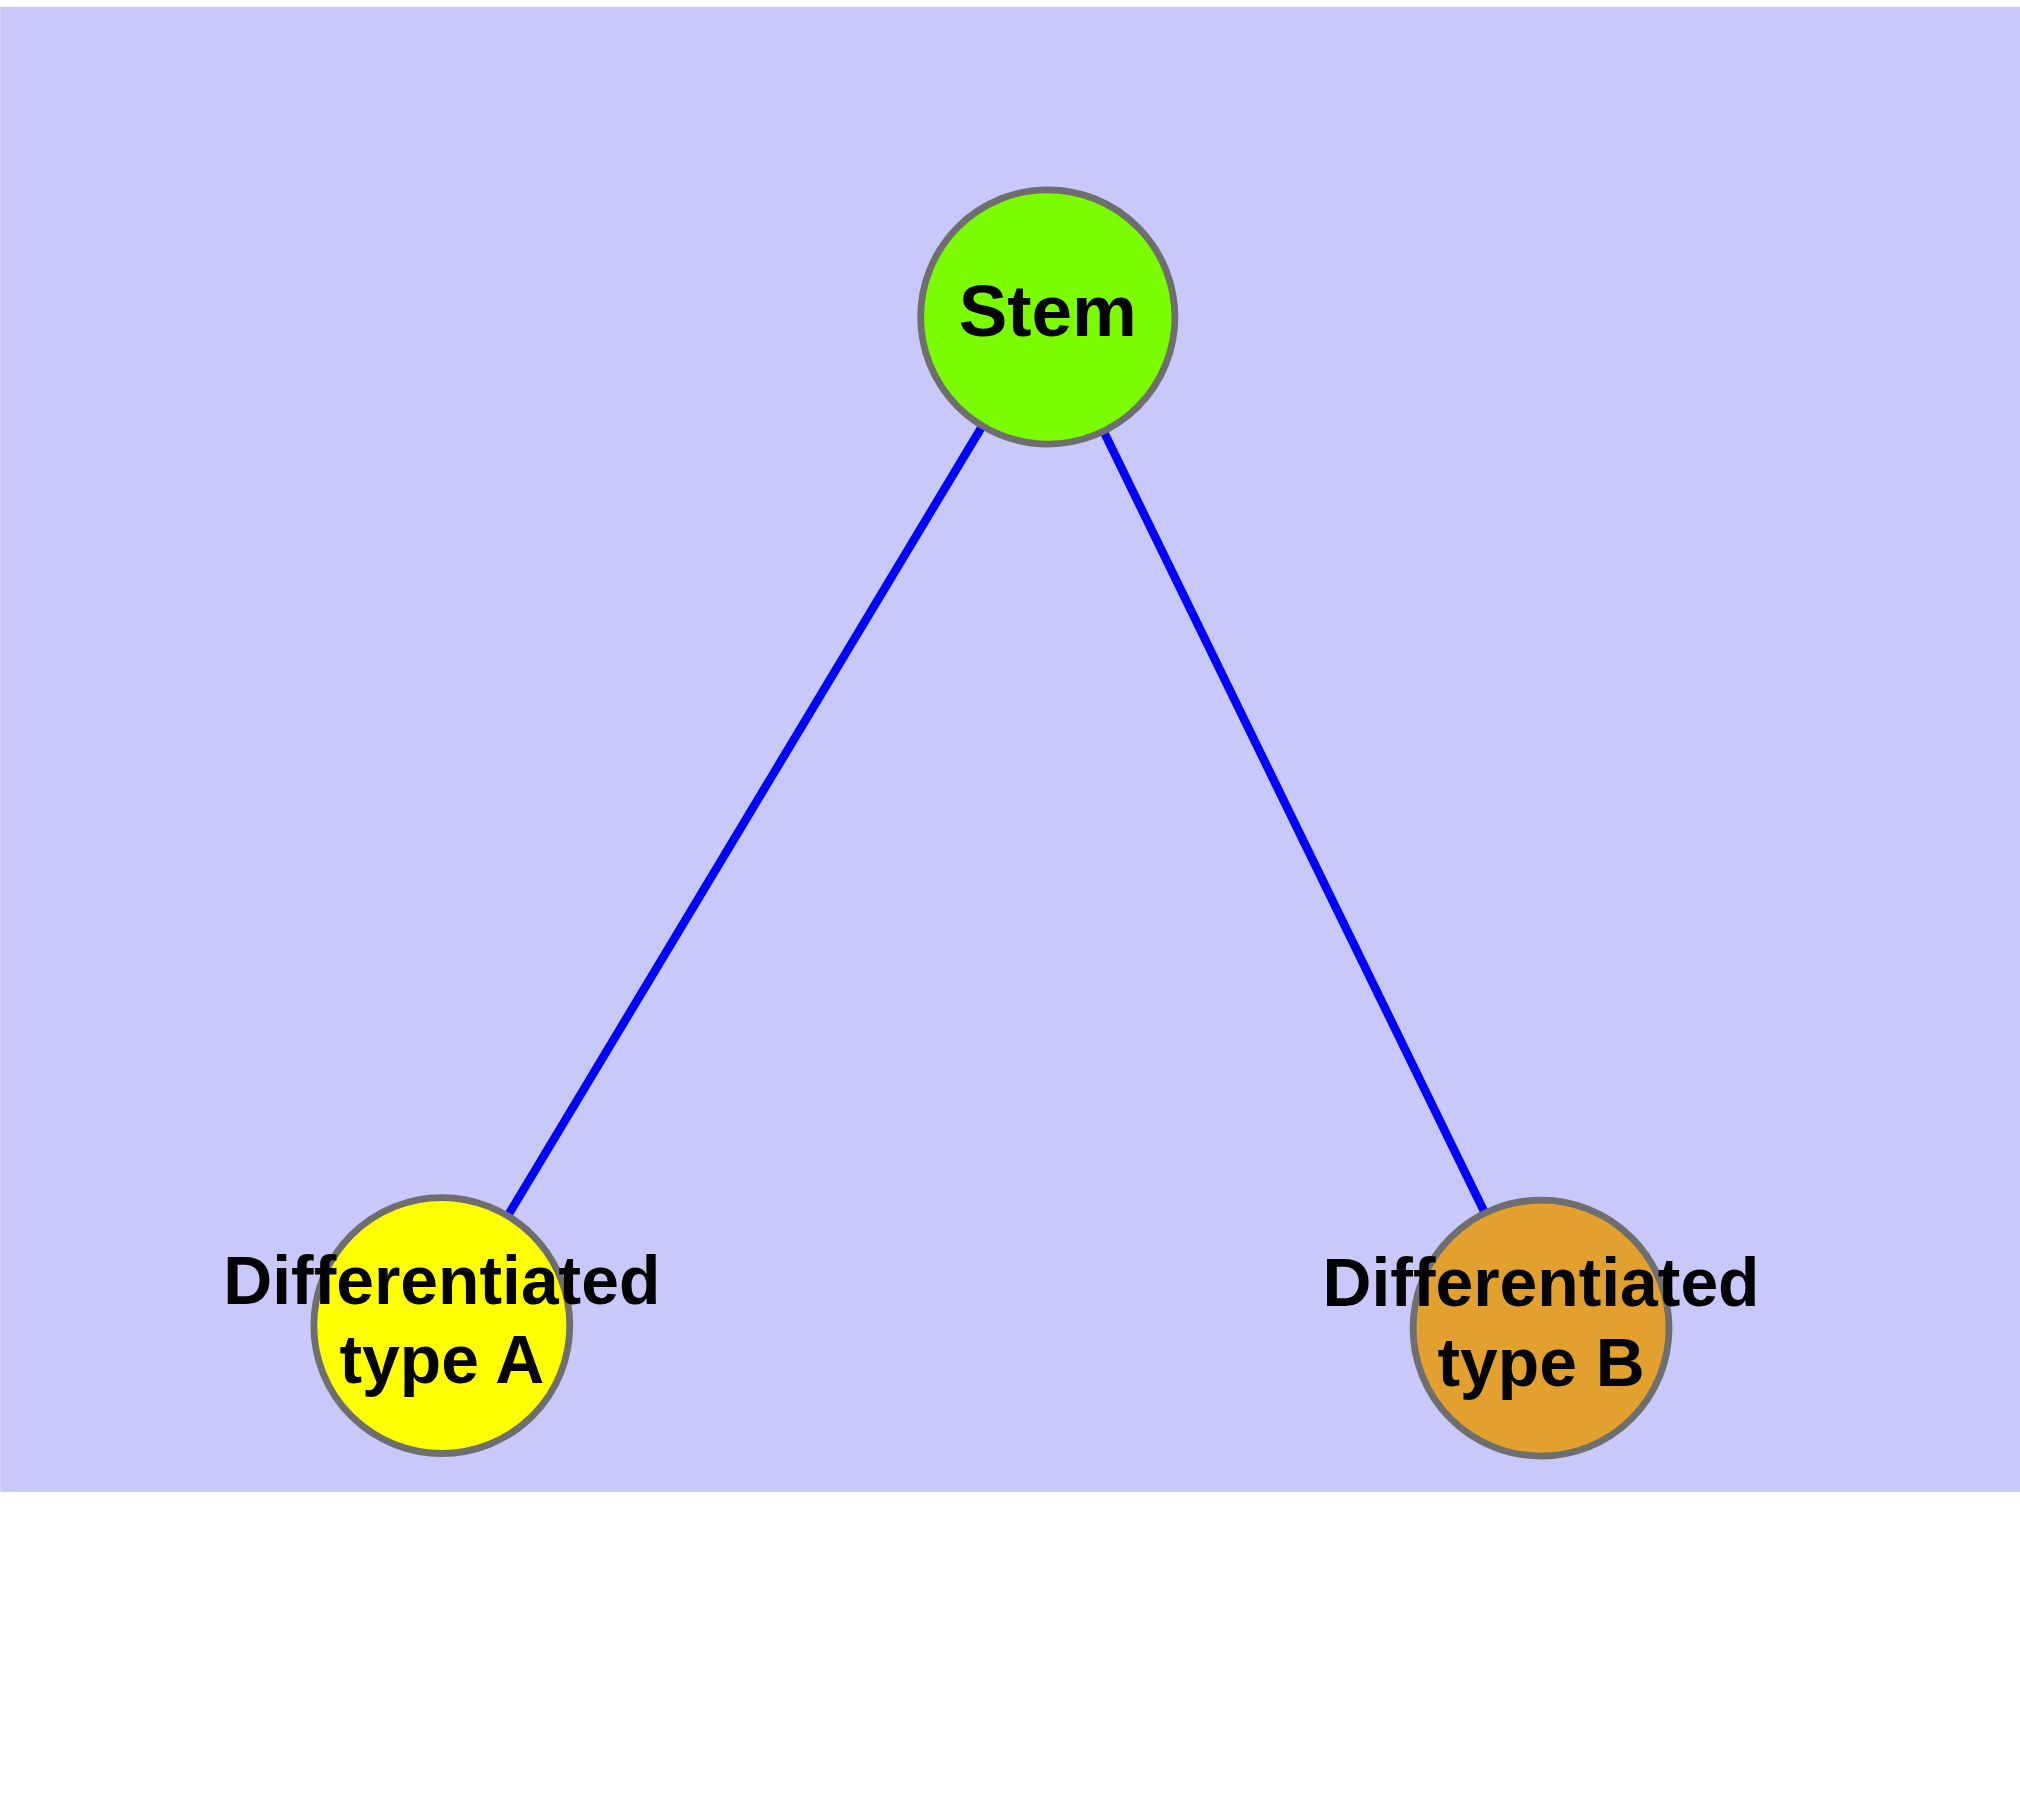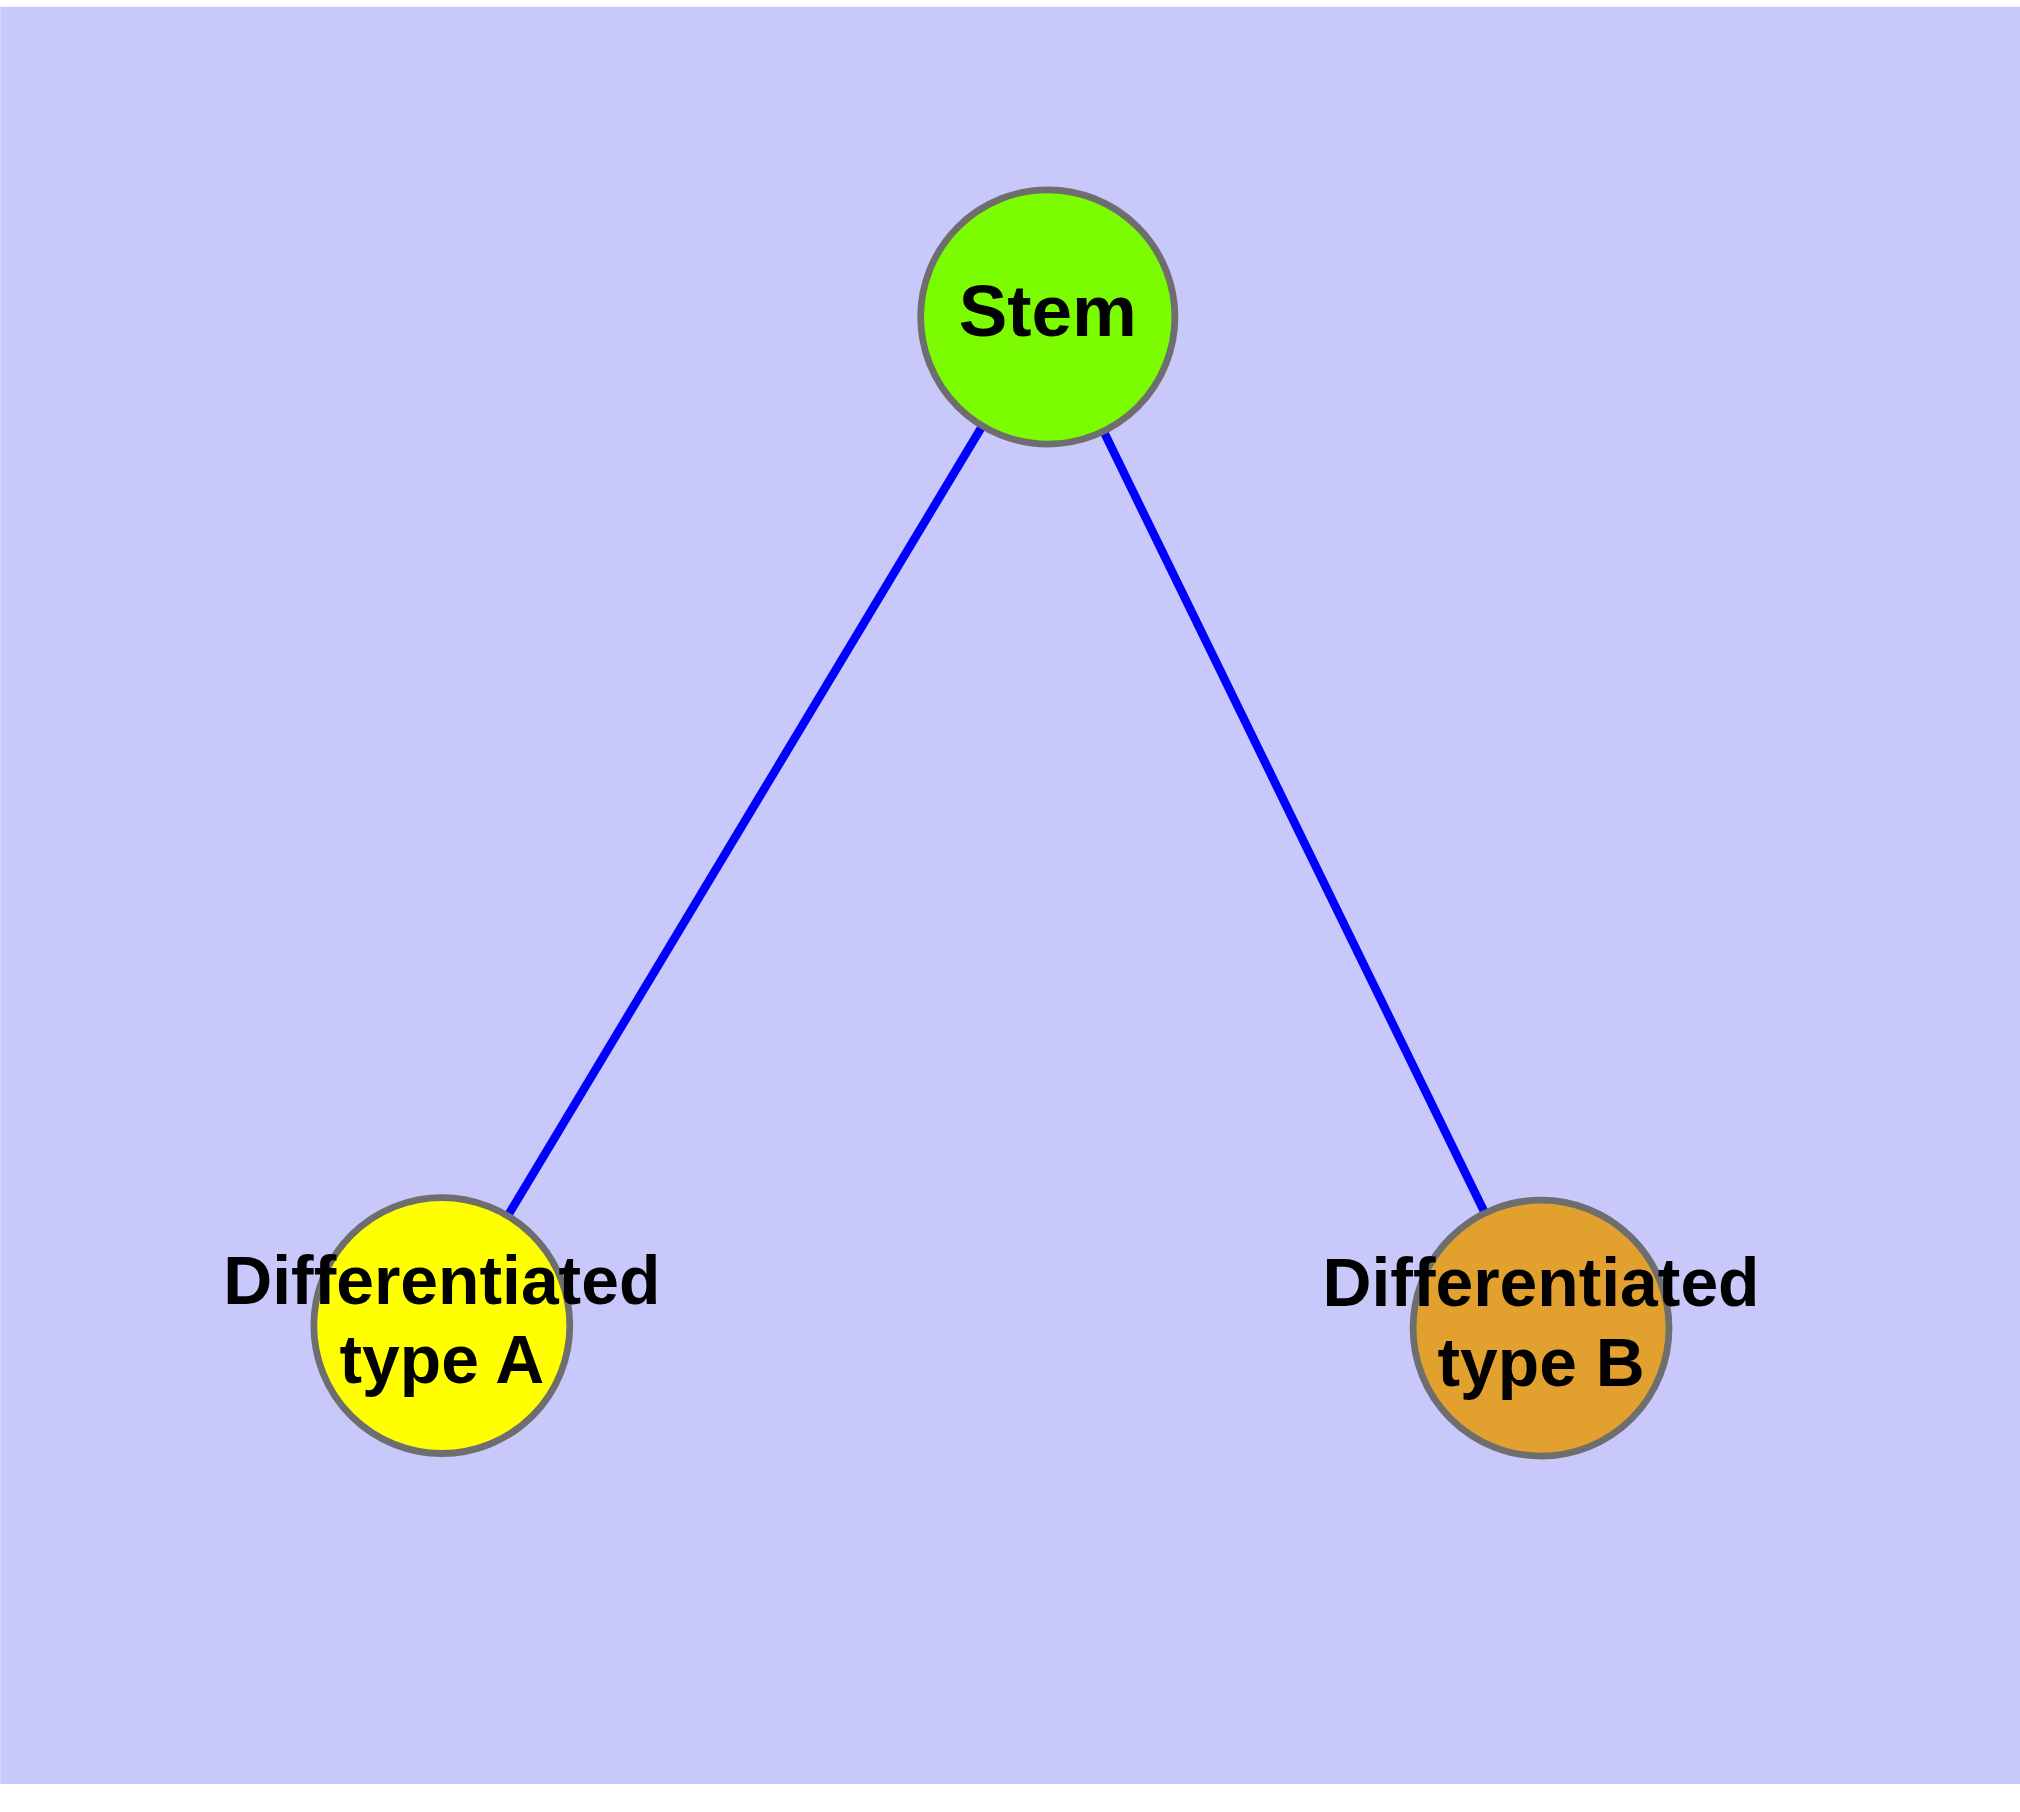--- a/index.html
+++ b/index.html
@@ -30,21 +30,21 @@
     font-family: "Liberation Sans", sans-serif;
     font-weight: bold;
     fill: #000000;
     dominant-baseline: middle;
     text-anchor: middle;
   }
 </style>
 </head>
 <body>
 
-<div id="canvas" style="width: 2021px; height: 1784px;">
+<div id="canvas" style="width: 2021px; height: 1492px;">
   <svg id="graph-svg" viewBox="0 0 2384 2138" xmlns="http://www.w3.org/2000/svg" style="width: 2021px; height: 1812px;">
     <rect id="bg-strip" x="0" y="0" width="2384" height="8" fill="#ffffff"></rect>
     <rect id="bg-rect" x="0" y="8" width="2384" height="2130" fill="#c8c8fa"></rect>
     <g id="edges-layer">
         <line x1="1158.746204888238" y1="502.57624640978565" x2="598.768820412507" y2="1434.5665786141492" stroke="#0000ff" stroke-width="10" stroke-linecap="butt"></line>
         <line x1="1301.767997569573" y1="508.8130946743996" x2="1751.7935491132964" y2="1431.2881513611044" stroke="#0000ff" stroke-width="10" stroke-linecap="butt"></line>
       </g>
     <g id="nodes-layer">
         <g>
           <circle cx="1236" cy="374" r="150" fill="#7cfc00" stroke="#6e6e6e" stroke-width="8"></circle>

